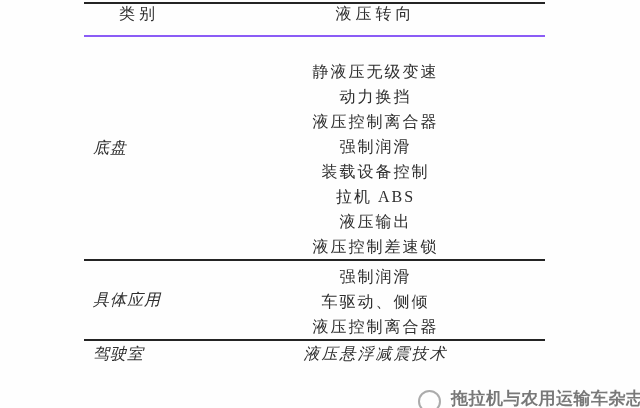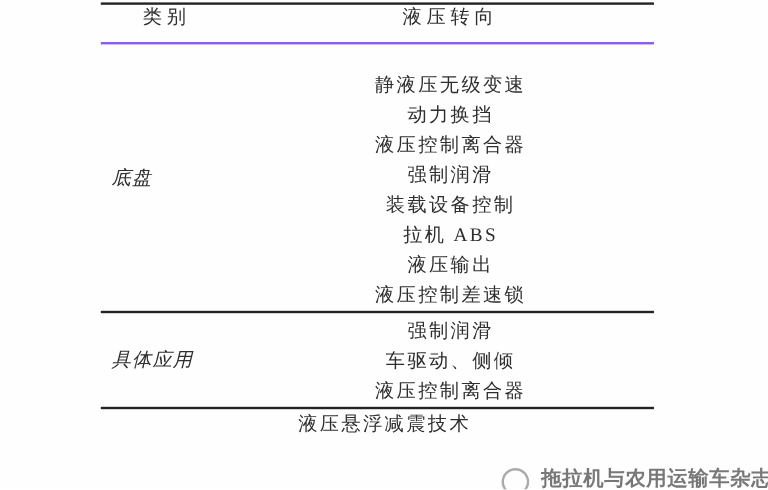--- a/index.html
+++ b/index.html
@@ -57,21 +57,21 @@
     flex-direction: column;
     align-items: center;
     padding-left: 12px;
     letter-spacing: 2px;
   }
   .apps-0 { padding-top: 22px; }
   .apps-1 { padding-top: 3px; }
   .app-row { height: 25px; line-height: 25px; white-space: nowrap; }
   .section-2 .apps { justify-content: center; }
   .section-2 { height: 26px; }
-  .section-2 .app-row { height: 26px; line-height: 26px; }
+  .section-2 .app-row { height: 26px; line-height: 26px; font-style: italic; }
   .watermark {
     position: absolute;
     left: 418px;
     top: 384px;
     display: flex;
     align-items: center;
     color: #616161;
     filter: blur(0.5px);
   }
   .wm-logo {
@@ -122,20 +122,21 @@
     <div class="section section-1">
       <div class="cat-cell">具体应用</div>
       <div class="apps apps-1">
         <div class="app-row">强制润滑</div>
         <div class="app-row">车驱动、侧倾</div>
         <div class="app-row">液压控制离合器</div>
       </div>
     </div>
 
     <div class="section section-2">
+      <div class="cat-cell">驾驶室</div>
       <div class="apps apps-2">
         <div class="app-row">液压悬浮减震技术</div>
       </div>
     </div>
 
   </div>
 
   <div class="watermark">
     <span class="wm-logo"></span>
     <span class="wm-text">拖拉机与农用运输车杂志</span>

